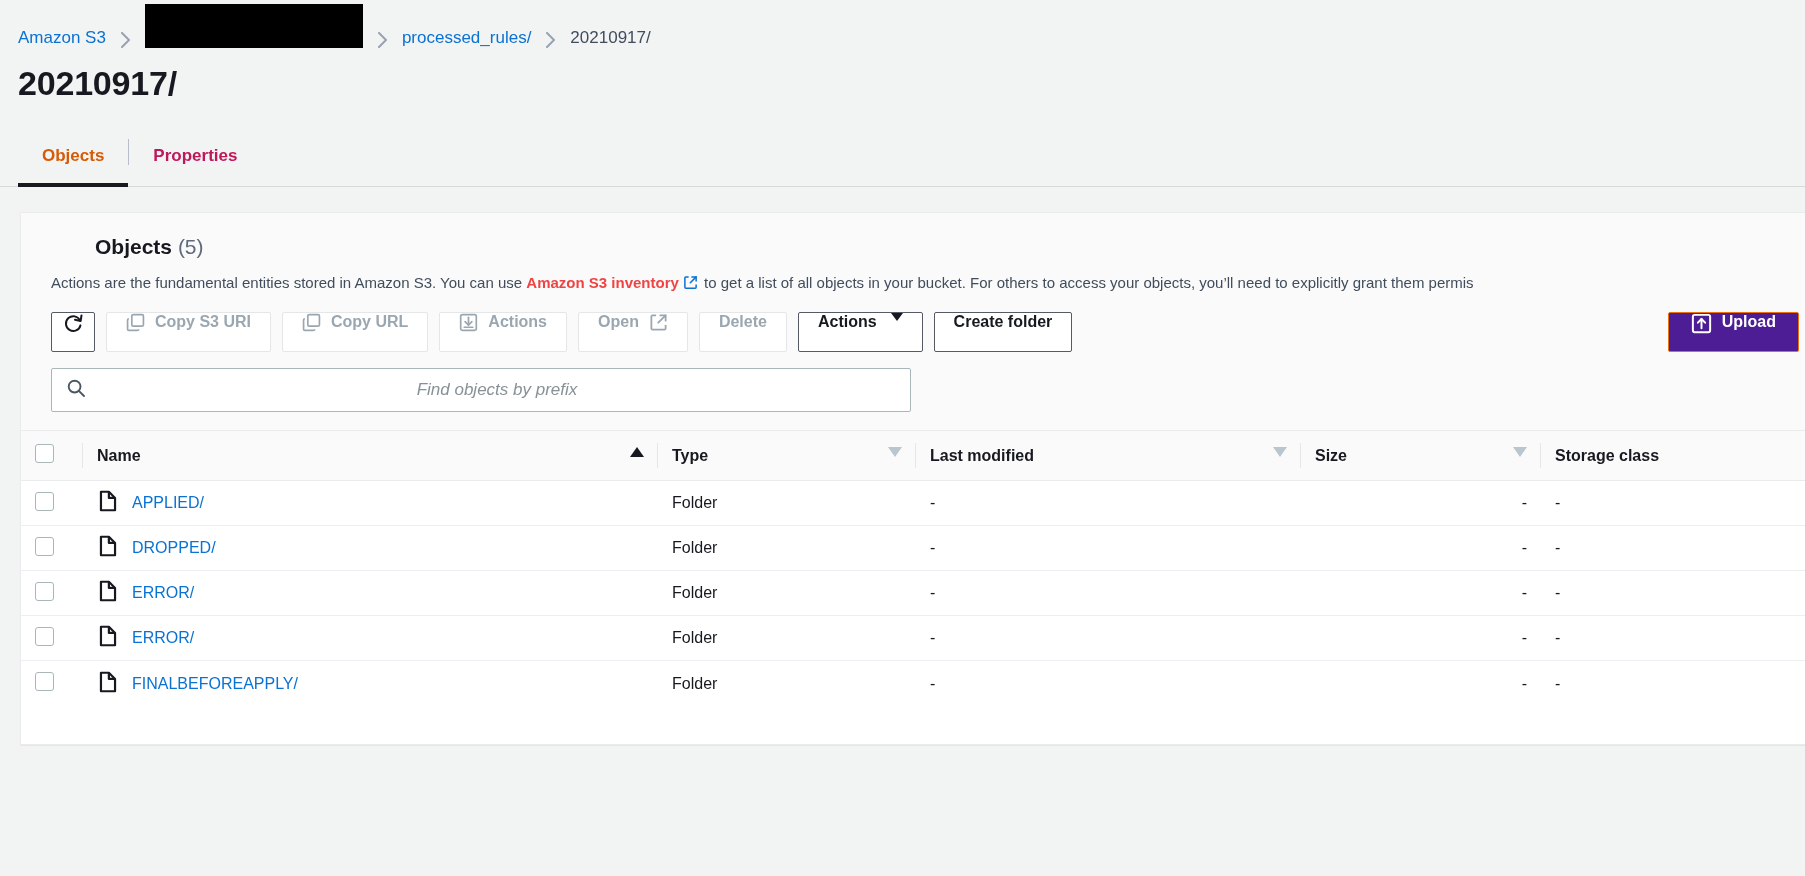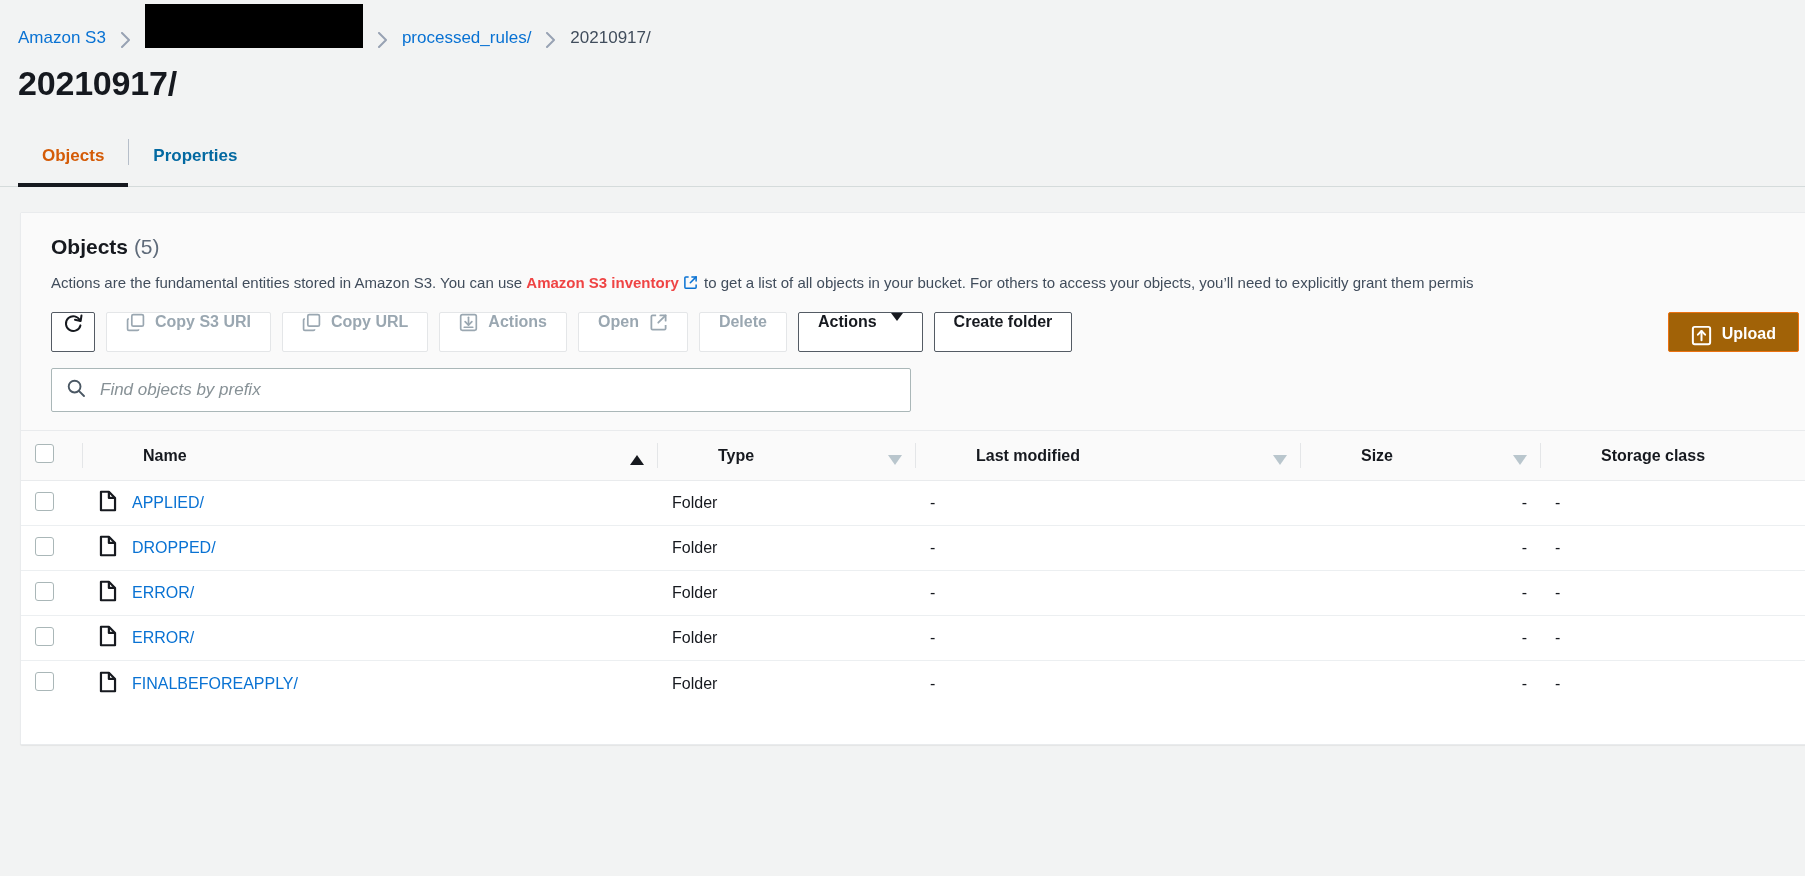--- a/index.html
+++ b/index.html
@@ -57,21 +57,21 @@
     display: flex;
     align-items: flex-end;
     padding-left: 18px;
     position: relative;
     z-index: 2;
   }
   .tab {
     font-size: 17px;
     font-weight: bold;
     padding: 0 24px 17px 24px;
-    color: #0369a1;
+    color: #be185d;
     cursor: pointer;
     position: relative;
     border-bottom: 4px solid transparent;
   }
   .tab.active { color: #d45b07; border-bottom-color: #16191f; }
   .tab-divider {
     width: 1px;
     height: 26px;
     background: #b6bec9;
     margin-bottom: 22px;
@@ -89,20 +89,21 @@
     background: #ffffff;
     border: 1px solid #e9ebed;
     border-radius: 2px;
     box-shadow: 0 1px 1px rgba(0,0,0,0.06);
   }
   .card-head { padding: 22px 30px 0 30px; background: #fafafa; }
   .card-title {
     font-size: 21px;
     font-weight: bold;
     color: #16191f;
+    margin-left: 44px;
   }
   .card-count {
     font-weight: normal;
     color: #5f6b7a;
   }
   .card-desc {
     margin-top: 14px;
     font-size: 15px;
     color: #414d5c;
     line-height: 1.35;
@@ -145,24 +146,24 @@
     cursor: pointer;
     white-space: nowrap;
   }
   .btn.icon-only { padding: 0; width: 44px; justify-content: center; }
   .btn.disabled {
     border-color: #e4e6e8;
     color: #9aa7b1;
     cursor: default;
   }
   .btn.primary {
-    background: #a16207;
+    background: #4c1d95;
     border-color: #ec7211;
     color: #ffffff;
-    padding: 12px 22px;
+    padding: 0 22px;
   }
   .caret {
     display: inline-block;
     width: 0; height: 0;
     border-left: 6px solid transparent;
     border-right: 6px solid transparent;
     border-top: 8px solid #16191f;
     margin-left: 4px;
   }
   .spacer { flex: 1; }
@@ -181,20 +182,21 @@
     gap: 12px;
   }
   .search-box input {
     border: none;
     outline: none;
     flex: 1;
     font-size: 17px;
     font-family: "Liberation Sans", sans-serif;
     color: #ec4899;
     background: transparent;
+    text-align: center;
   }
   .search-box input::placeholder {
     color: #879196;
     font-style: italic;
   }
 
   
   table.objects {
     width: 100%;
     border-collapse: collapse;
@@ -208,24 +210,23 @@
     height: 50px;
     text-align: left;
     font-weight: bold;
     color: #16191f;
     padding: 0 14px;
     position: relative;
     white-space: nowrap;
   }
   table.objects thead th .th-inner {
     display: flex;
-    align-items: flex-end;
+    align-items: flex-start;
     justify-content: space-between;
     gap: 25px;
-    margin-left: 46px;
   }
   th.col-check, td.col-check { width: 62px; padding-left: 22px; padding-right: 0; }
   th.col-name,  td.col-name  { width: 575px; }
   th.col-type,  td.col-type  { width: 258px; }
   th.col-mod,   td.col-mod   { width: 385px; }
   th.col-size,  td.col-size  { width: 240px; }
   th.col-class, td.col-class { width: auto; }
   th.col-size .th-inner { justify-content: space-between; }
   td.col-size { text-align: right; padding-right: 60px; }
 

